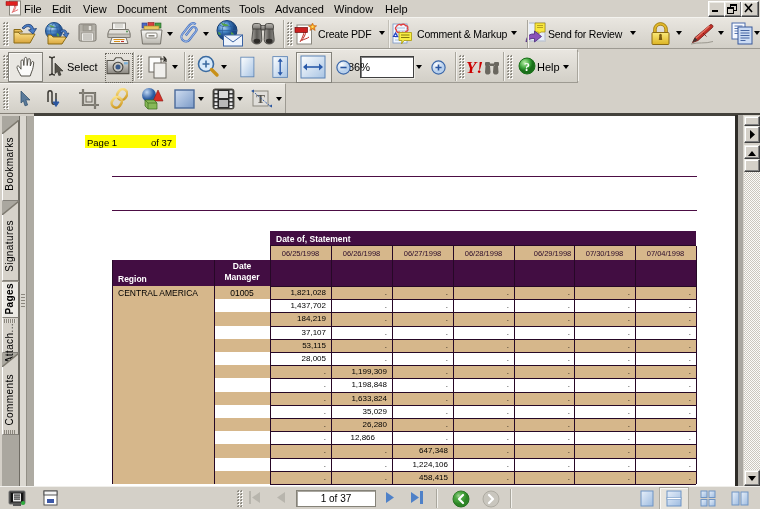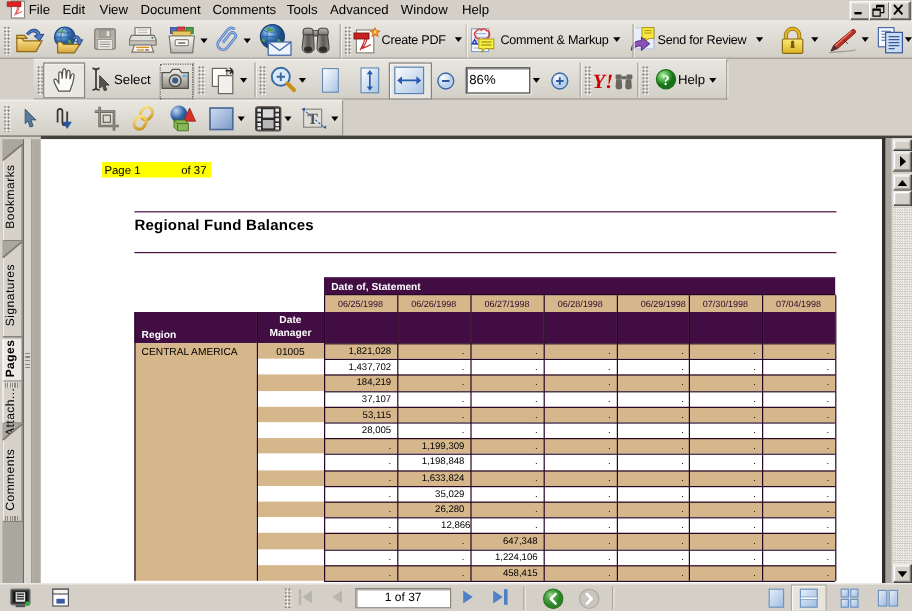--- a/index.html
+++ b/index.html
@@ -7,21 +7,21 @@
   font-family:"Liberation Sans",sans-serif;background:#d4d0c8;}
 .abs{position:absolute;}
 #menubar{left:0;top:0;width:760px;height:17px;background:#d4d0c8;font-size:11px;color:#000;}
 #menubar .mi{position:absolute;top:3px;}
 .winbtn{position:absolute;top:1px;width:16px;height:14px;background:#d4d0c8;
  border-top:1px solid #fff;border-left:1px solid #fff;
  border-right:1px solid #404040;border-bottom:1px solid #404040;
  box-shadow:inset -1px -1px 0 #808080, inset 1px 1px 0 #ecebe5;}
 .tbrow{left:0;width:760px;background:linear-gradient(#e9e6e0,#d2cfc7);}
 #tb1{top:17px;height:32px;}
-#tb2{top:49px;height:34px;width:578px;border-right:1px solid #9d9a92;margin-left:28px;}
+#tb2{top:49px;height:34px;width:578px;border-right:1px solid #9d9a92;}
 #tb3{top:83px;height:31px;}
 .tbrow{border-top:1px solid #f4f3ef;border-bottom:1px solid #9d9a92;box-sizing:border-box;text-align:center;}
 .grip{position:absolute;width:6px;background-image:radial-gradient(circle at 1.2px 1.2px,#8f8c83 32%,transparent 40%),radial-gradient(circle at 2.2px 2.2px,#fbfaf8 32%,transparent 40%);background-size:3px 3px;}
 .vsep{position:absolute;width:1px;background:#a9a69d;box-shadow:1px 0 0 #f2f1ed;}
 .tbtext{position:absolute;font-size:11px;color:#000;}
 .ttext{position:absolute;font-size:10.5px;letter-spacing:-0.2px;color:#000;}
 .dd{position:absolute;width:0;height:0;border-left:3px solid transparent;border-right:3px solid transparent;border-top:4px solid #000;}
 .pressed{position:absolute;background:#e9e7e2;border:1px solid #84827b;box-shadow:inset 1px 1px 0 #f8f7f4;}
 #main{left:0;top:113px;width:760px;height:373px;background:#d4d0c8;}
 #sidebar{left:0;top:0;width:34px;height:373px;background:#d4d0c8;border-top:1px solid #847f76;box-sizing:border-box;}
@@ -250,21 +250,21 @@
   <div class="pressed" style="left:8px;top:2px;width:33px;height:28px"></div>
   <span class="tbtext" style="left:67px;top:11px">Select</span>
   <div class="vsep" style="left:133px;top:2px;height:29px"></div>
   <div class="grip" style="left:137px;top:5px;height:24px"></div>
   <div class="dd" style="left:172px;top:15px"></div>
   <div class="vsep" style="left:184px;top:2px;height:29px"></div>
   <div class="grip" style="left:188px;top:5px;height:24px"></div>
   <div class="dd" style="left:221px;top:15px"></div>
   <div class="pressed" style="left:296px;top:2px;width:34px;height:29px"></div>
   <div class="abs" style="left:360px;top:6px;width:52px;height:20px;background:#fff;border:1px solid #404040;box-shadow:inset 1px 1px 0 #808080, 1px 1px 0 #ecebe5;"></div>
-  <span class="tbtext" style="left:363px;top:11px">86%</span>
+  <span class="tbtext" style="left:348px;top:11px">86%</span>
   <div class="dd" style="left:416px;top:15px"></div>
   <div class="vsep" style="left:455px;top:2px;height:29px"></div>
   <div class="grip" style="left:459px;top:5px;height:24px"></div>
   <div class="vsep" style="left:503px;top:2px;height:29px"></div>
   <div class="grip" style="left:507px;top:5px;height:24px"></div>
   <span class="tbtext" style="left:537px;top:11px">Help</span>
   <div class="dd" style="left:563px;top:15px"></div>
   <svg class="abs" style="left:14px;top:4px" width="24" height="25" viewBox="0 0 24 25">
       <path d="M7 22 C5.2 18.5 3.4 15.8 3 13.6 C2.6 11.9 4.4 11.3 5.3 12.7 L7 15.2 L7 7.2 C7 5.4 9.3 5.4 9.5 7.2 L9.8 11.5 L10.3 4.7 C10.6 2.9 12.8 2.9 12.9 4.7 L13.2 11.5 L14 5.6 C14.3 4.1 16.3 4.3 16.3 6 L16.3 12 L17.5 8.4 C18.1 6.9 19.9 7.3 19.7 8.9 C19.4 11.6 19 15.2 17.6 17.9 L16.2 22 Z" fill="#fcfcfb" stroke="#55524a" stroke-width="1"></path>
     </svg>
@@ -473,30 +473,29 @@
         <line x1="0" y1="14" x2="17" y2="0" stroke="#7d796f" stroke-width="1.4"></line>
       </svg>
 <span class="abs" style="left:4px;top:260px;writing-mode:vertical-rl;transform:rotate(180deg);letter-spacing:.4px;font-size:10px;font-weight:normal;color:#000;white-space:nowrap">Comments</span>
 <div class="abs" style="left:4px;top:316px;width:12px;height:4px;background-image:repeating-linear-gradient(90deg,#8a867d 0,#8a867d 1px,#d6d2ca 1px,#d6d2ca 2px)"></div>
   </div>
   <div id="doc" class="abs">
 <div class="hl" style="left:51px;top:19px;width:91px;height:13px"></div>
 <div class="abs" style="left:53px;top:21px;font-size:9.5px;color:#000">Page 1</div>
 <div class="abs" style="left:117px;top:21px;font-size:9.5px;color:#000">of 37</div>
 <div class="mline" style="left:78px;top:60px;width:585px"></div>
-<div class="abs" style="left:78px;top:65px;font-size:12.5px;font-weight:bold;letter-spacing:0.2px;color:#000">Regional Fund Balances</div>
 <div class="mline" style="left:78px;top:94px;width:585px"></div>
 <div class="abs purp" style="left:236px;top:115px;width:426px;height:15px;border-bottom:1px solid #1e061e;box-sizing:border-box"></div>
 <div class="abs" style="left:242px;top:118px;font-size:8.5px;font-weight:bold;color:#fff">Date of, Statement</div>
 <div class="abs tan" style="left:236px;top:130px;width:426px;height:14px"></div>
 <div class="abs" style="left:236px;top:133px;width:61px;text-align:center;font-size:7.5px;color:#2a0a2a">06/25/1998</div>
 <div class="abs" style="left:297px;top:133px;width:61px;text-align:center;font-size:7.5px;color:#2a0a2a">06/26/1998</div>
 <div class="abs" style="left:358px;top:133px;width:61px;text-align:center;font-size:7.5px;color:#2a0a2a">06/27/1998</div>
 <div class="abs" style="left:419px;top:133px;width:61px;text-align:center;font-size:7.5px;color:#2a0a2a">06/28/1998</div>
-<div class="abs" style="left:500px;top:133px;width:61px;font-size:7.5px;color:#2a0a2a">06/29/1998</div>
+<div class="abs" style="left:480px;top:133px;width:77px;text-align:center;font-size:7.5px;color:#2a0a2a">06/29/1998</div>
 <div class="abs" style="left:540px;top:133px;width:61px;text-align:center;font-size:7.5px;color:#2a0a2a">07/30/1998</div>
 <div class="abs" style="left:601px;top:133px;width:61px;text-align:center;font-size:7.5px;color:#2a0a2a">07/04/1998</div>
 <div class="abs purp" style="left:78px;top:144px;width:584px;height:26px"></div>
 <div class="abs" style="left:84px;top:158px;font-size:8.5px;font-weight:bold;color:#fff">Region</div>
 <div class="abs" style="left:180px;top:145px;width:56px;text-align:center;font-size:8.5px;font-weight:bold;color:#fff">Date</div>
 <div class="abs" style="left:180px;top:156px;width:56px;text-align:center;font-size:8.5px;font-weight:bold;color:#fff">Manager</div>
 <div class="abs" style="left:180px;top:144px;width:1px;height:26px;background:#b39a77;opacity:.55"></div>
 <div class="abs" style="left:236px;top:144px;width:1px;height:26px;background:#b39a77;opacity:.55"></div>
 <div class="abs" style="left:297px;top:144px;width:1px;height:26px;background:#b39a77;opacity:.55"></div>
 <div class="abs" style="left:358px;top:144px;width:1px;height:26px;background:#b39a77;opacity:.55"></div>
@@ -621,21 +620,21 @@
 <div class="num" style="left:542px;top:290.8px;width:54px">.</div>
 <div class="num" style="left:603px;top:290.8px;width:54px">.</div>
 <div class="num" style="left:238px;top:304.0px;width:54px">.</div>
 <div class="num" style="left:299px;top:304.0px;width:54px">26,280</div>
 <div class="num" style="left:360px;top:304.0px;width:54px">.</div>
 <div class="num" style="left:421px;top:304.0px;width:54px">.</div>
 <div class="num" style="left:482px;top:304.0px;width:54px">.</div>
 <div class="num" style="left:542px;top:304.0px;width:54px">.</div>
 <div class="num" style="left:603px;top:304.0px;width:54px">.</div>
 <div class="num" style="left:238px;top:317.2px;width:54px">.</div>
-<div class="num" style="left:304px;top:317.2px;width:54px">12,866</div>
+<div class="num" style="left:287px;top:317.2px;width:54px">12,866</div>
 <div class="num" style="left:360px;top:317.2px;width:54px">.</div>
 <div class="num" style="left:421px;top:317.2px;width:54px">.</div>
 <div class="num" style="left:482px;top:317.2px;width:54px">.</div>
 <div class="num" style="left:542px;top:317.2px;width:54px">.</div>
 <div class="num" style="left:603px;top:317.2px;width:54px">.</div>
 <div class="num" style="left:238px;top:330.4px;width:54px">.</div>
 <div class="num" style="left:299px;top:330.4px;width:54px">.</div>
 <div class="num" style="left:360px;top:330.4px;width:54px">647,348</div>
 <div class="num" style="left:421px;top:330.4px;width:54px">.</div>
 <div class="num" style="left:482px;top:330.4px;width:54px">.</div>

